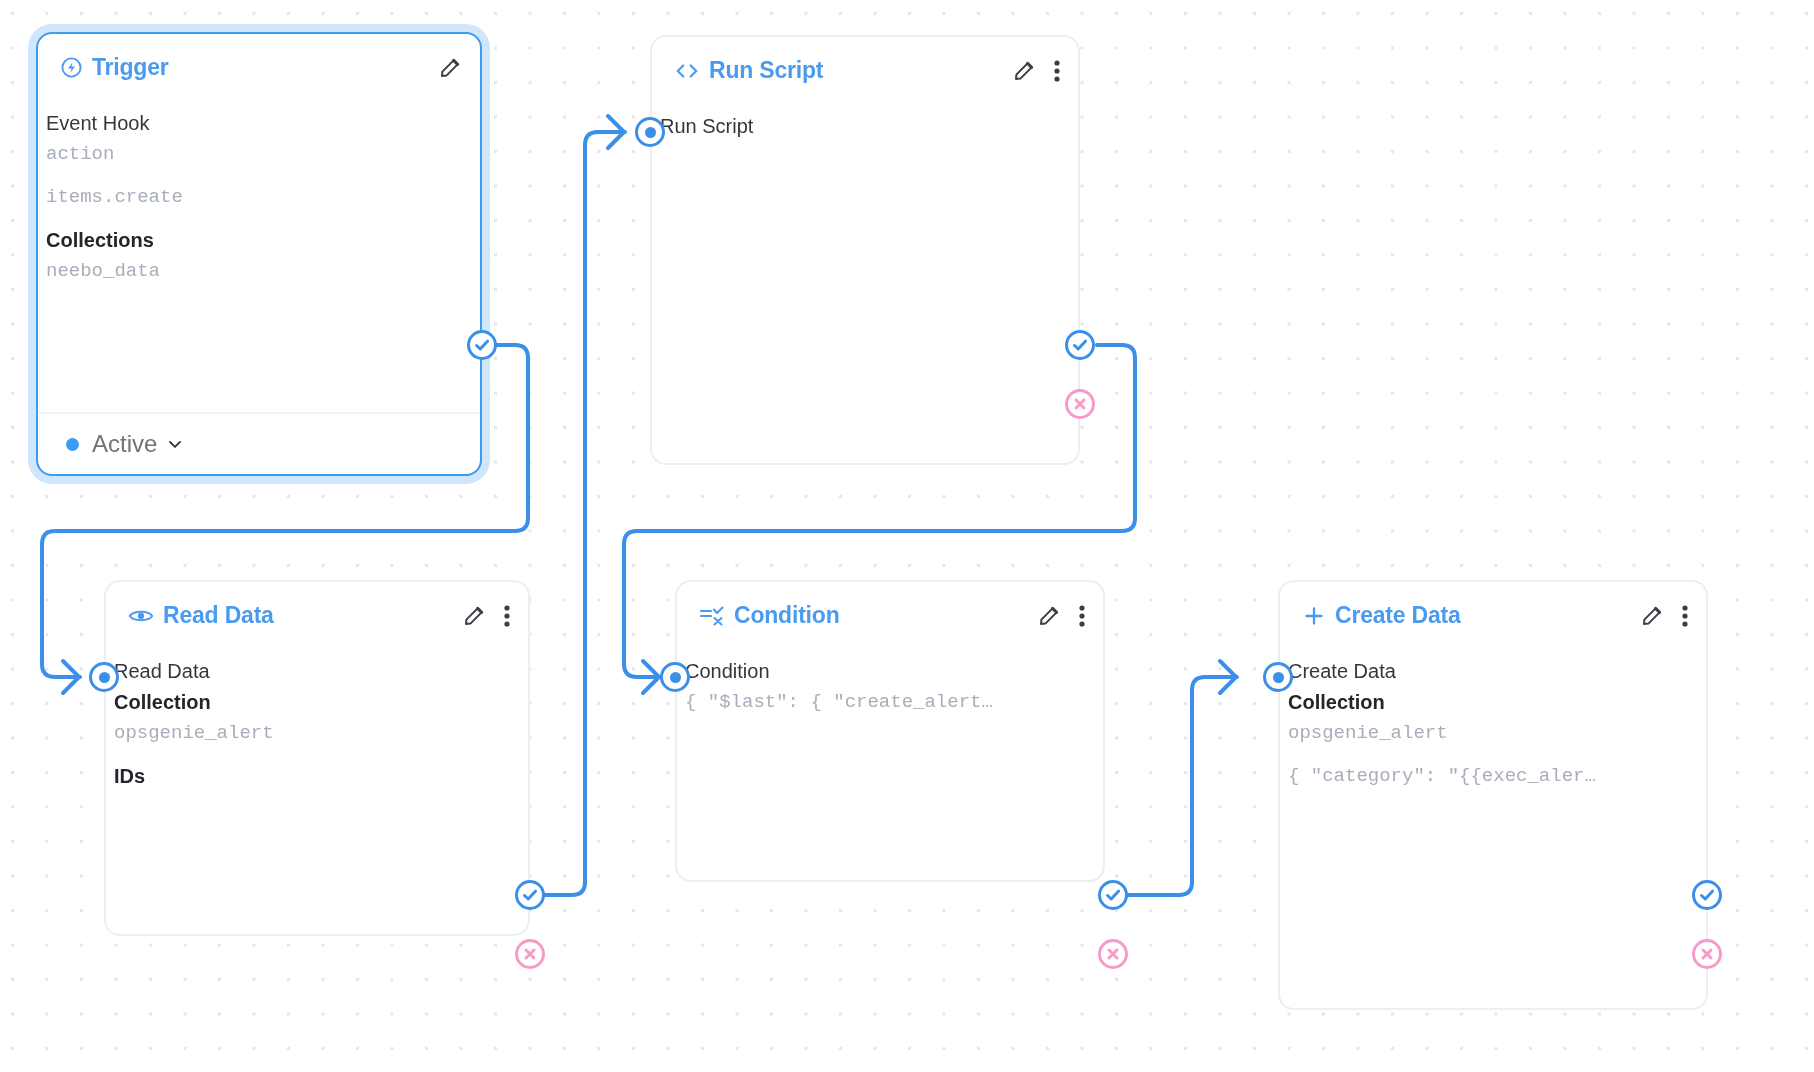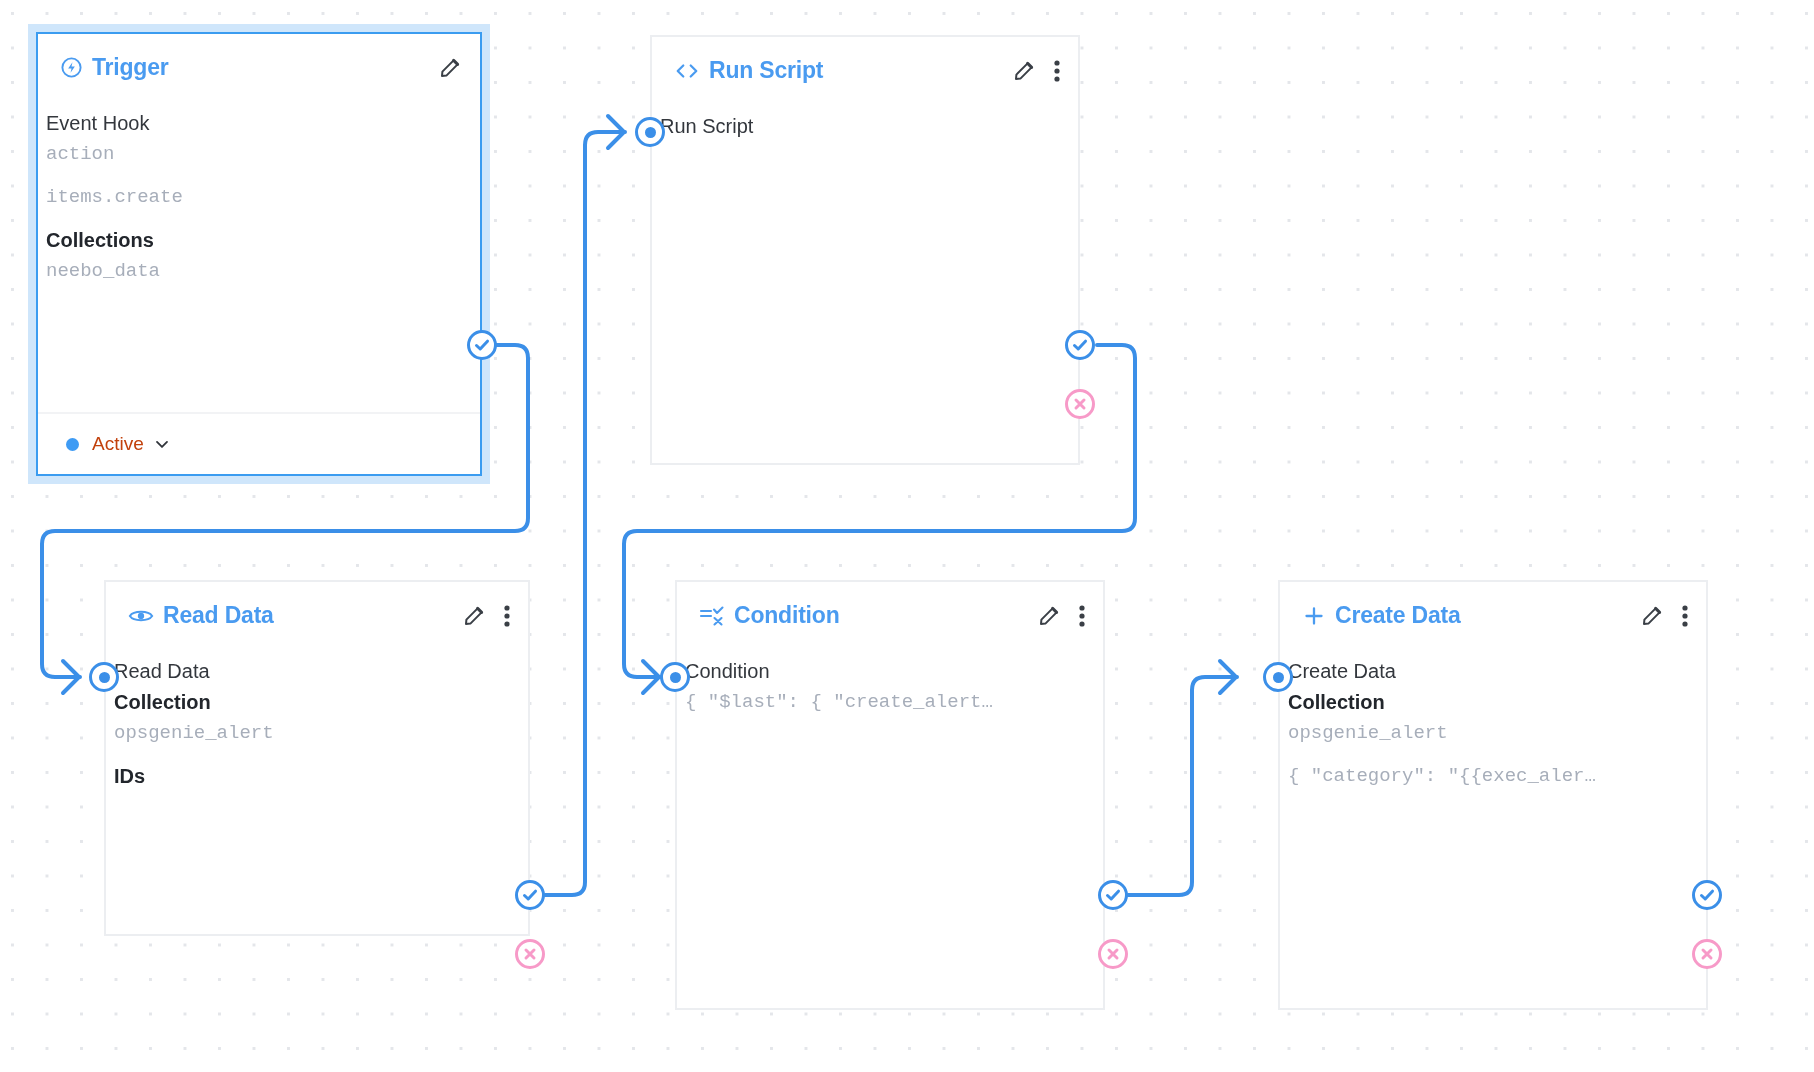--- a/index.html
+++ b/index.html
@@ -31,21 +31,21 @@
     height: 1072px;
     pointer-events: none;
     z-index: 2;
   }
 
   
   .panel {
     position: absolute;
     background: #ffffff;
     border: 2px solid #eceef1;
-    border-radius: 0;
+    border-radius: 16px;
     box-sizing: border-box;
     z-index: 3;
   }
   .panel.selected {
     border: 2px solid #3b9cf0;
     box-shadow: 0 0 0 8px #cfe6fb;
     background: #fff;
   }
 
   .panel-head {
@@ -116,22 +116,22 @@
     padding-left: 28px;
     box-sizing: border-box;
   }
   .status-dot {
     width: 13px; height: 13px;
     border-radius: 50%;
     background: #3e9bf4;
     margin-right: 13px;
   }
   .status-text {
-    font-size: 19px;
-    color: #c2410c;
+    font-size: 24px;
+    color: #737373;
     margin-right: 8px;
   }
 
   
   .handle {
     position: absolute;
     width: 30px; height: 30px;
     border-radius: 50%;
     background: #fff;
     box-sizing: border-box;
@@ -314,21 +314,21 @@
     <svg width="24" height="24" viewBox="0 0 24 24" fill="none" stroke="#3b8fe8" stroke-width="3" stroke-linecap="round" stroke-linejoin="round">
       <path d="M6.5 12.5 L10.2 16 L17.5 8.2"></path>
     </svg>
   </div>
   <div class="handle handle-err" style="left:515px; top:939px;">
     <svg width="24" height="24" viewBox="0 0 24 24" fill="none" stroke="#f79ac8" stroke-width="3" stroke-linecap="round">
       <path d="M8 8 L16 16 M16 8 L8 16"></path>
     </svg>
   </div>
 
-  <div class="panel" style="left:675px; top:580px; width:430px; height:430px;">
+  <div class="panel" style="left:675px; top:580px; width:430px; height:302px;">
     <div class="panel-head">
       <div class="panel-title">
         <span class="ic">
           <svg width="26" height="22" viewBox="0 0 26 22" fill="none" stroke="#4a9bf0" stroke-width="2.1" stroke-linecap="round" stroke-linejoin="round">
             <path d="M2 6 H12"></path>
               <path d="M2 11 H12"></path>
             <path d="M15 4.5 L18 8 L23.5 2.5"></path>
             <path d="M15.5 13 L22.5 19.5 M22.5 13 L15.5 19.5"></path>
           </svg>
         </span>

